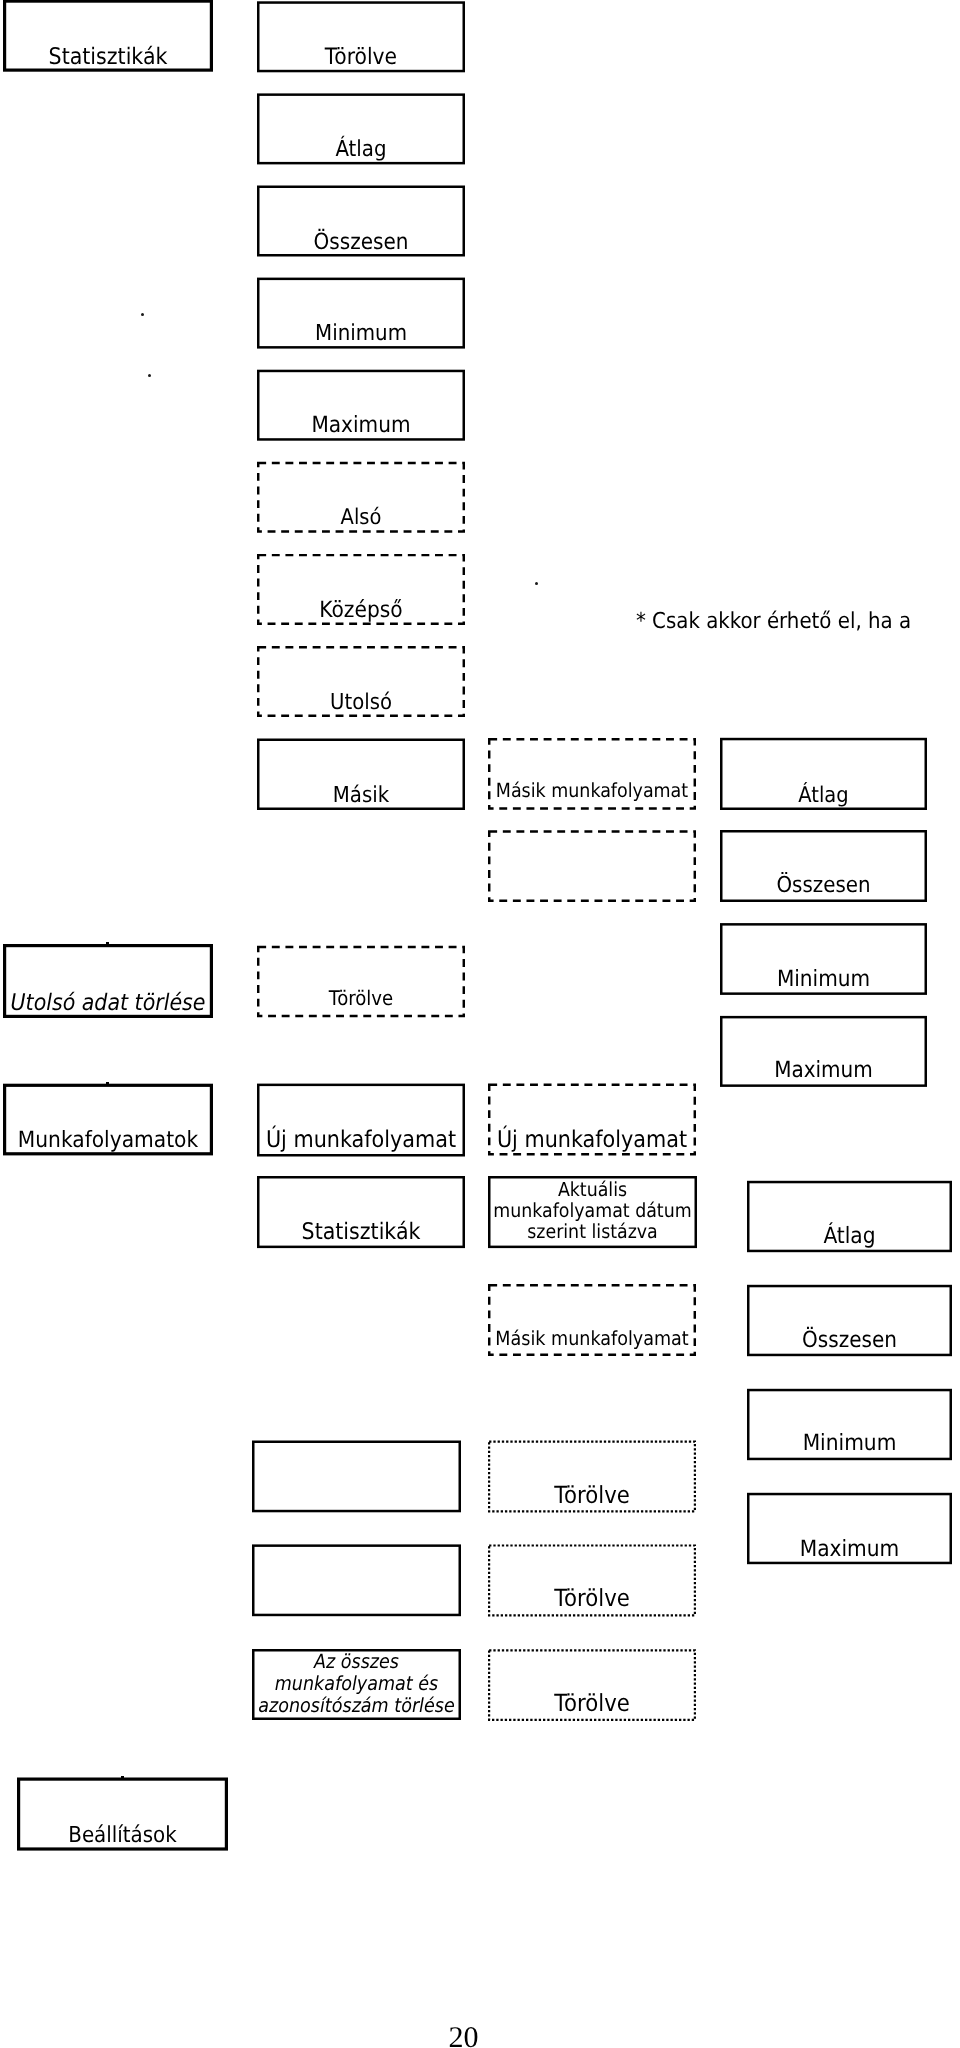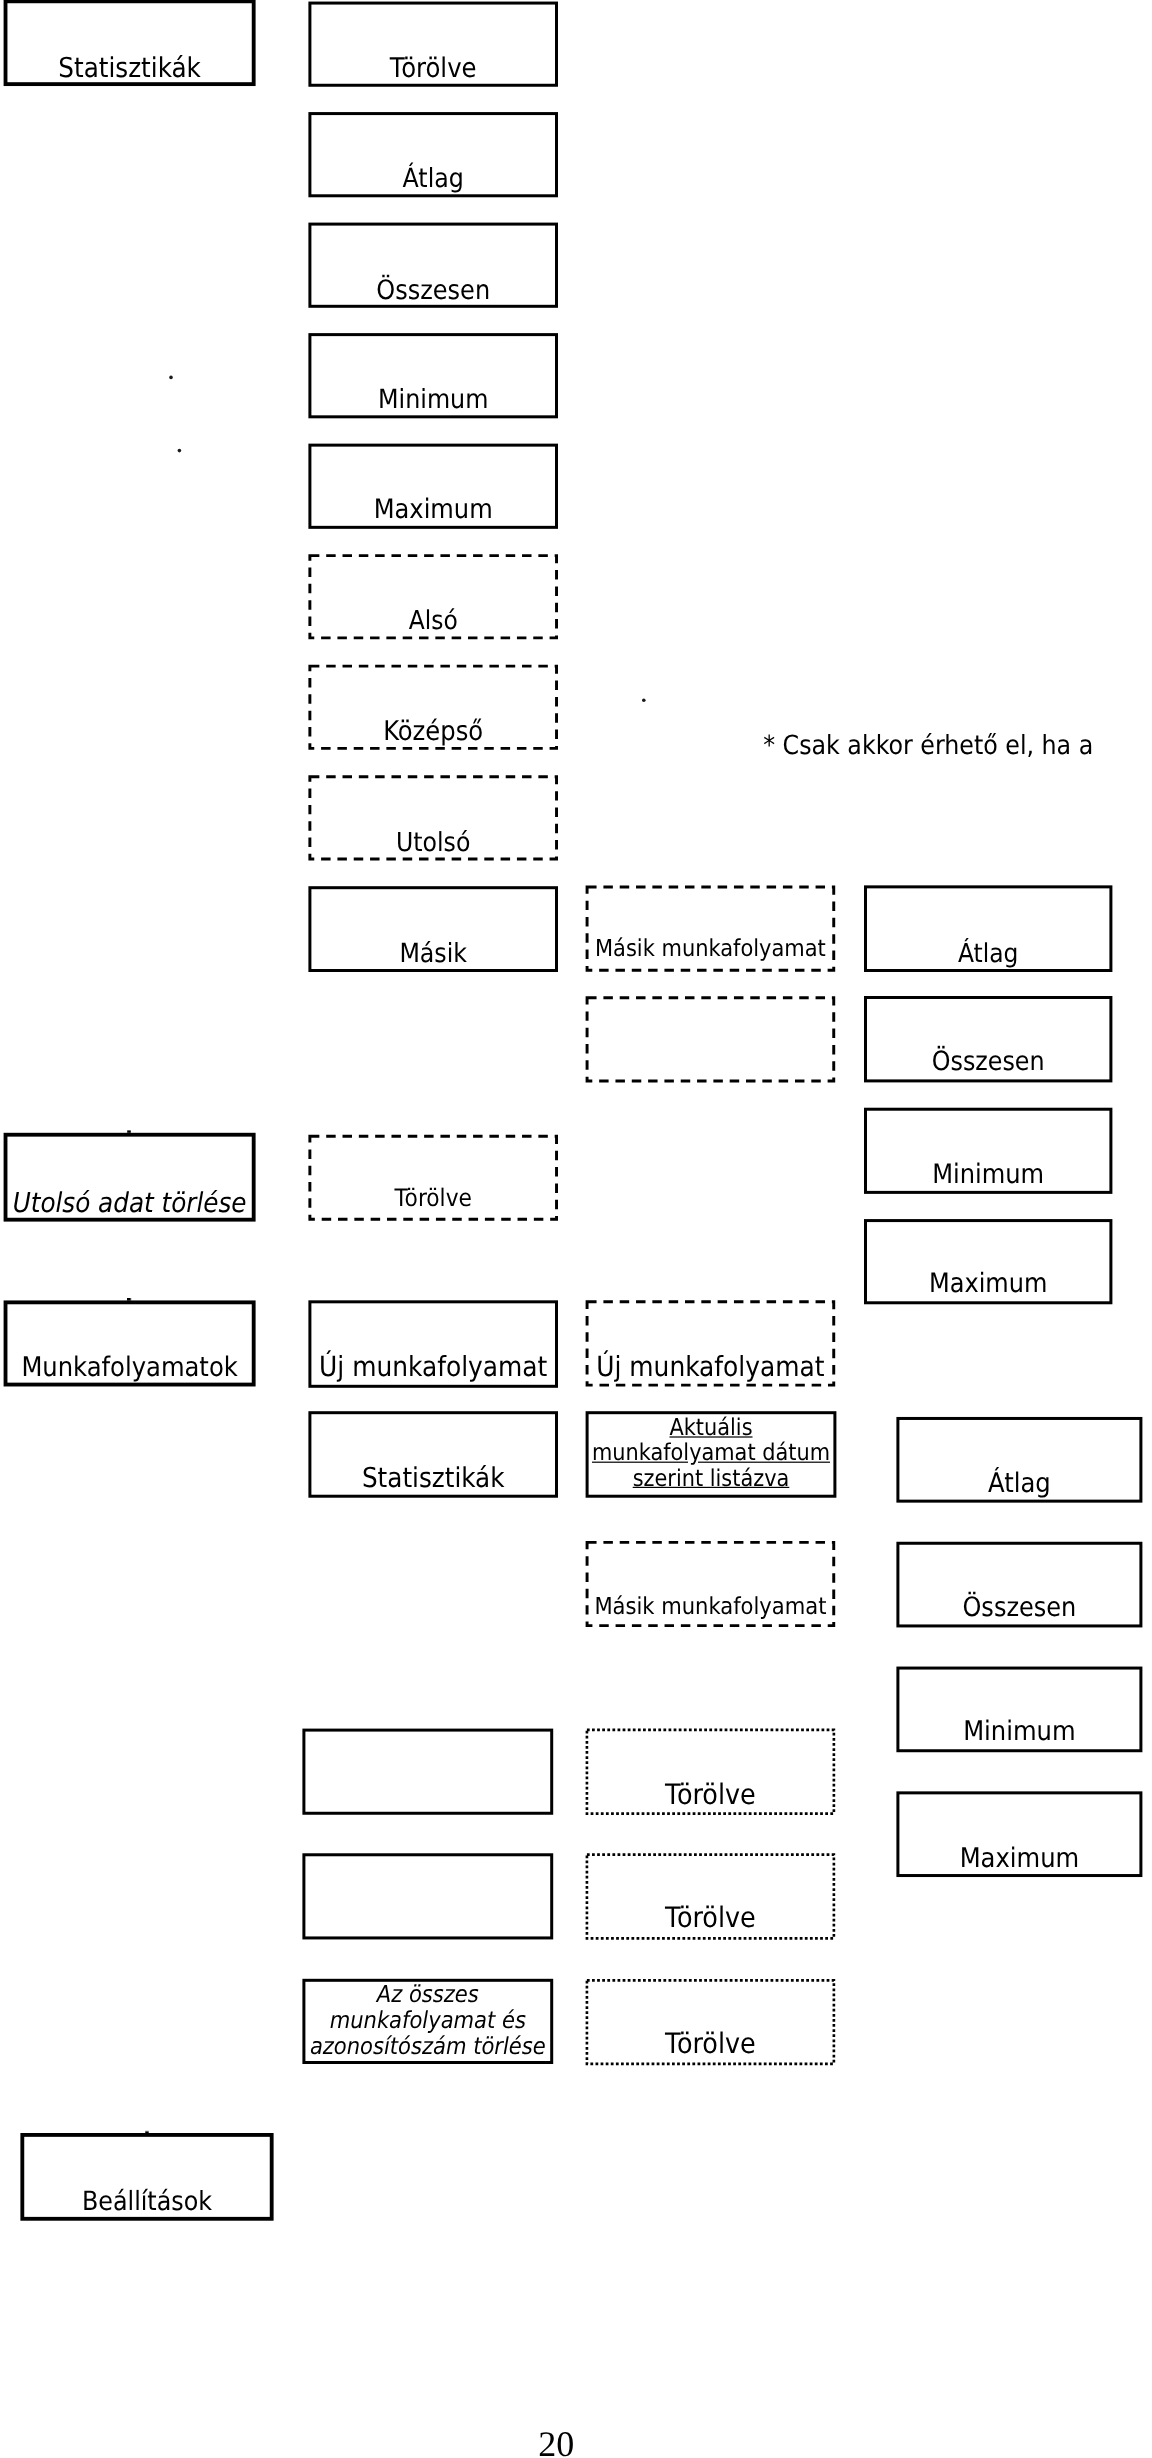--- a/index.html
+++ b/index.html
@@ -122,21 +122,21 @@
 <div class="hit" style="left:257.0px;top:1083.6px;width:208px;height:72.9px;">
       <span class="lbl" style="left:-20.0px;top:43.12px;width:248px;font-size:23.07px;line-height:26.99px;">Új munkafolyamat</span>
     </div>
 <div class="hit" style="left:488.0px;top:1083.5px;width:208px;height:72.0px;">
       <span class="lbl" style="left:-20.0px;top:43.02px;width:248px;font-size:23.07px;line-height:26.99px;">Új munkafolyamat</span>
     </div>
 <div class="hit" style="left:257.0px;top:1176.0px;width:208px;height:72.1px;">
       <span class="lbl" style="left:-20.0px;top:42.80px;width:248px;font-size:22.87px;line-height:26.76px;">Statisztikák</span>
     </div>
 <div class="hit" style="left:488.0px;top:1176.0px;width:209px;height:72.1px;">
-      <span class="lbl" style="left:-20.0px;top:3.35px;width:249px;font-size:19.33px;line-height:21.0px;text-decoration:underline;">Aktuális
+      <span class="lbl" style="left:-20.0px;top:3.35px;width:249px;font-size:19.33px;line-height:21.0px;">Aktuális
 munkafolyamat dátum
 szerint listázva</span>
     </div>
 <div class="hit" style="left:747.0px;top:1180.8px;width:205px;height:71.4px;">
       <span class="lbl" style="left:-20.0px;top:42.17px;width:245px;font-size:22.47px;line-height:26.29px;">Átlag</span>
     </div>
 <div class="hit" style="left:488.0px;top:1284.1px;width:208px;height:71.8px;">
       <span class="lbl" style="left:-20.0px;top:44.06px;width:248px;font-size:19.53px;line-height:22.85px;">Másik munkafolyamat</span>
     </div>
 <div class="hit" style="left:747.0px;top:1284.8px;width:205px;height:71.4px;">

